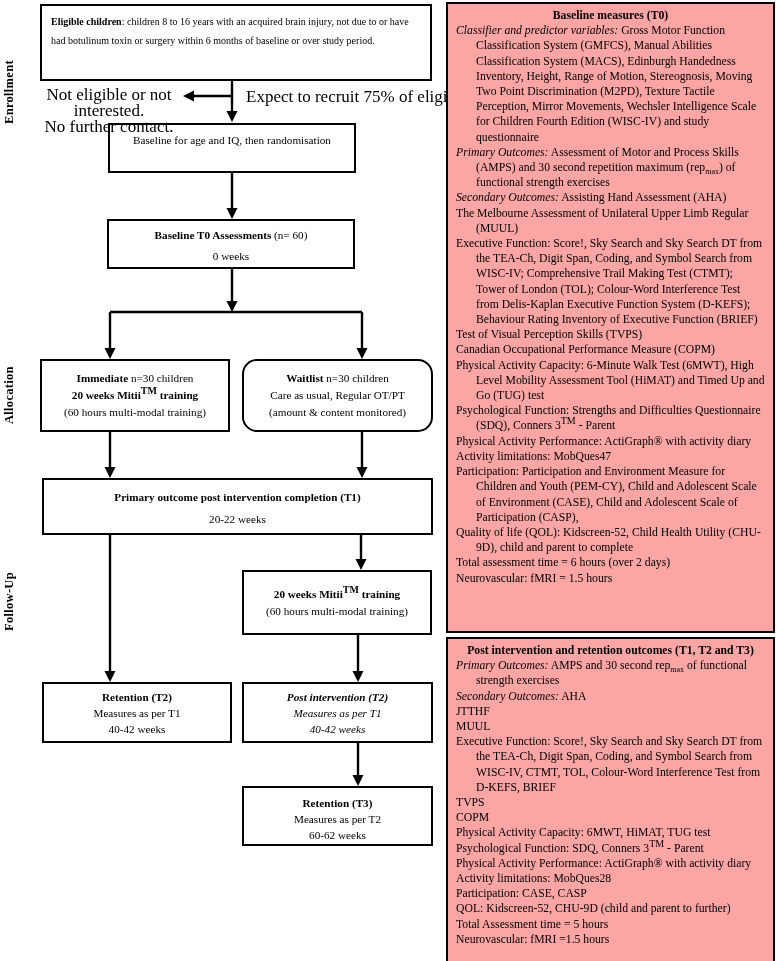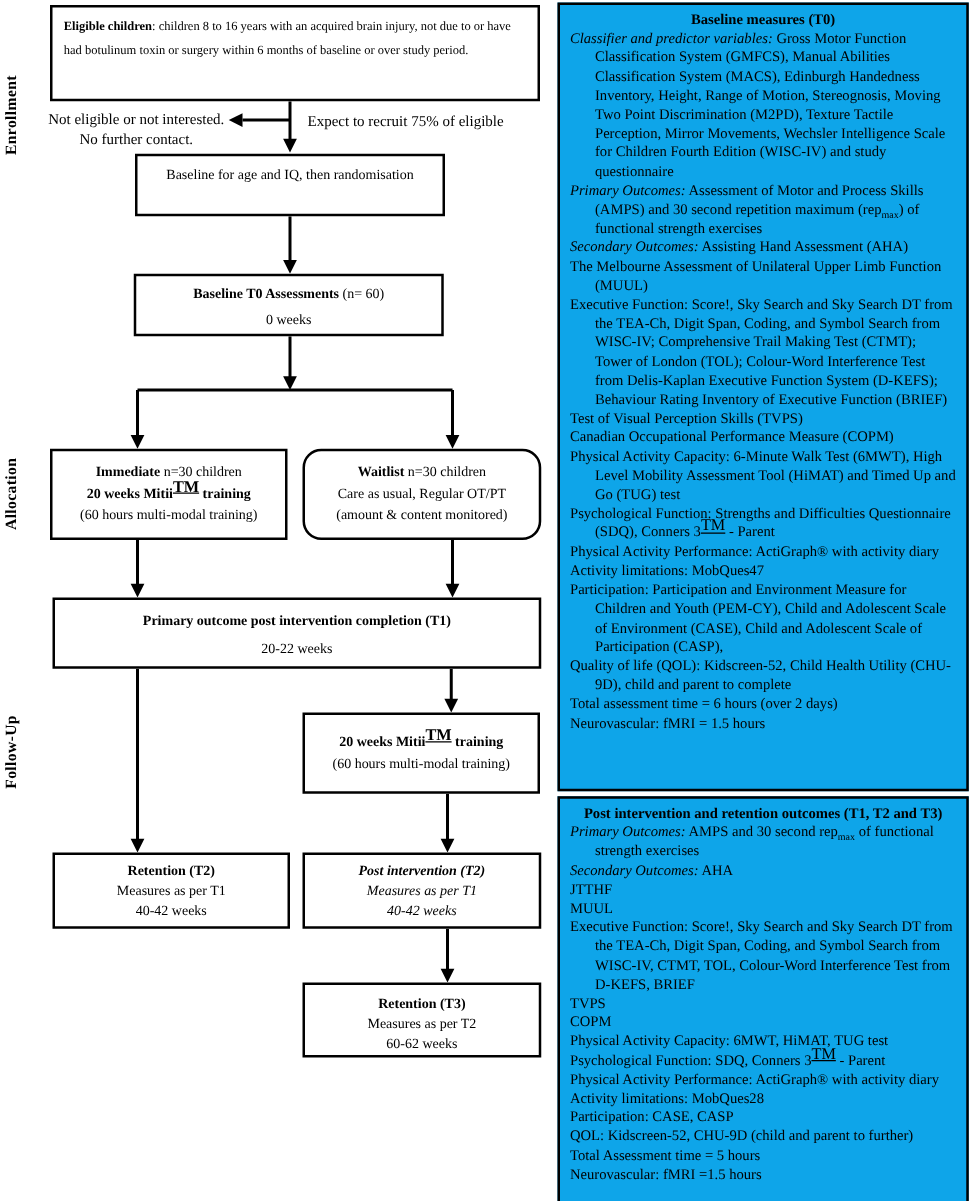--- a/index.html
+++ b/index.html
@@ -11,49 +11,49 @@
   svg.connectors line{stroke:#000;stroke-width:2.4;}
   svg.connectors polygon{fill:#000;}
 
   .box{
     position:absolute;border:2px solid #000;background:#fff;
     text-align:center;font-size:11.2px;box-sizing:border-box;overflow:hidden;
   }
   .box-line{display:block;}
   .bd{font-weight:bold;}
   .it{font-style:italic;}
-  sup{font-size:13px;line-height:0;text-decoration:underline;}
+  sup{font-size:10px;line-height:0;}
   sub{font-size:8px;line-height:0;}
 
   #box-eligible{left:40px;top:4px;width:392px;height:77px;text-align:left;
     padding:6px 9px;font-size:10px;line-height:19px;}
   #box-matching{left:108px;top:123px;width:248px;height:50px;padding-top:9px;}
   #box-baseline{left:107px;top:219px;width:248px;height:50px;padding-top:4px;line-height:21px;text-align:center;}
   #box-immediate{left:40px;top:359px;width:190px;height:73px;padding-top:9px;line-height:17px;}
   #box-waitlist{left:242px;top:359px;width:191px;height:73px;padding-top:9px;line-height:17px;border-radius:15px;}
   #box-primary{left:42px;top:478px;width:391px;height:57px;padding-top:6px;line-height:22px;}
   #box-mitii2{left:242px;top:570px;width:190px;height:65px;padding-top:14px;line-height:17px;}
   #box-retention2{left:42px;top:682px;width:190px;height:61px;padding-top:5px;line-height:16px;}
   #box-postint2{left:242px;top:682px;width:191px;height:61px;padding-top:5px;line-height:16px;font-style:italic;}
   #box-retention3{left:242px;top:786px;width:191px;height:60px;padding-top:7px;line-height:16px;}
 
-  .annot{position:absolute;font-size:12px;line-height:16px;}
+  .annot{position:absolute;font-size:17px;line-height:16px;}
   #annot-noteligible{left:33px;top:87px;width:152px;text-align:center;}
   #annot-expect{left:246px;top:89px;white-space:nowrap;}
 
   .stage{
     position:absolute;transform:rotate(-90deg);transform-origin:left top;
     font-weight:bold;font-size:12.5px;white-space:nowrap;letter-spacing:.3px;
   }
   #stage-enrollment{left:2px;top:124px;}
   #stage-allocation{left:2px;top:424px;}
   #stage-followup{left:2px;top:631px;}
 
   .panel{
-    position:absolute;left:446px;width:329px;border:2px solid #000;background:#0ea5e9;
+    position:absolute;left:446px;width:329px;border:2px solid #000;background:#fca5a5;
     box-sizing:border-box;padding:4px 8px 3px 8px;font-size:11.7px;line-height:15.2px;
     overflow:hidden;
   }
   #panel-baseline{top:2px;height:631px;}
   #panel-post{top:637px;height:412px;}
   .panel-title{text-align:center;font-weight:bold;white-space:nowrap;}
   .entry{padding-left:20px;text-indent:-20px;}
 </style>
 </head>
 <body>
@@ -167,21 +167,21 @@
     <div>No further contact.</div>
   </div>
   <div class="annot" id="annot-expect">Expect to recruit 75% of eligible</div>
 
   <div class="panel" id="panel-baseline">
     <div class="panel-title">Baseline measures (T0)</div>
     <div class="panel-body">
         <div class="entry"><span class="it">Classifier and predictor variables:</span><span> Gross Motor Function Classification System (GMFCS), Manual Abilities Classification System (MACS), Edinburgh Handedness Inventory, Height, Range of Motion, Stereognosis, Moving Two Point Discrimination (M2PD), Texture Tactile Perception, Mirror Movements, Wechsler Intelligence Scale for Children Fourth Edition (WISC-IV) and study questionnaire</span></div>
         <div class="entry"><span class="it">Primary Outcomes:</span><span> Assessment of Motor and Process Skills (AMPS) and 30 second repetition maximum (rep</span><sub>max</sub><span>) of functional strength exercises</span></div>
         <div class="entry"><span class="it">Secondary Outcomes:</span><span> Assisting Hand Assessment (AHA)</span></div>
-        <div class="entry"><span>The Melbourne Assessment of Unilateral Upper Limb Function (MUUL)</span></div>
+        <div class="entry"><span>The Melbourne Assessment of Unilateral Upper Limb Regular (MUUL)</span></div>
         <div class="entry"><span>Executive Function: Score!, Sky Search and Sky Search DT from the TEA-Ch, Digit Span, Coding, and Symbol Search from WISC-IV; Comprehensive Trail Making Test (CTMT); Tower of London (TOL); Colour-Word Interference Test from Delis-Kaplan Executive Function System (D-KEFS); Behaviour Rating Inventory of Executive Function (BRIEF)</span></div>
         <div class="entry"><span>Test of Visual Perception Skills (TVPS)</span></div>
         <div class="entry"><span>Canadian Occupational Performance Measure (COPM)</span></div>
         <div class="entry"><span>Physical Activity Capacity: 6-Minute Walk Test (6MWT), High Level Mobility Assessment Tool (HiMAT) and Timed Up and Go (TUG) test</span></div>
         <div class="entry"><span>Psychological Function: Strengths and Difficulties Questionnaire (SDQ), Conners 3</span><sup>TM</sup><span> - Parent</span></div>
         <div class="entry"><span>Physical Activity Performance: ActiGraph® with activity diary</span></div>
         <div class="entry"><span>Activity limitations: MobQues47</span></div>
         <div class="entry"><span>Participation: Participation and Environment Measure for Children and Youth (PEM-CY), Child and Adolescent Scale of Environment (CASE), Child and Adolescent Scale of Participation (CASP),</span></div>
         <div class="entry"><span>Quality of life (QOL): Kidscreen-52, Child Health Utility (CHU-9D), child and parent to complete</span></div>
         <div class="entry"><span>Total assessment time = 6 hours (over 2 days)</span></div>

